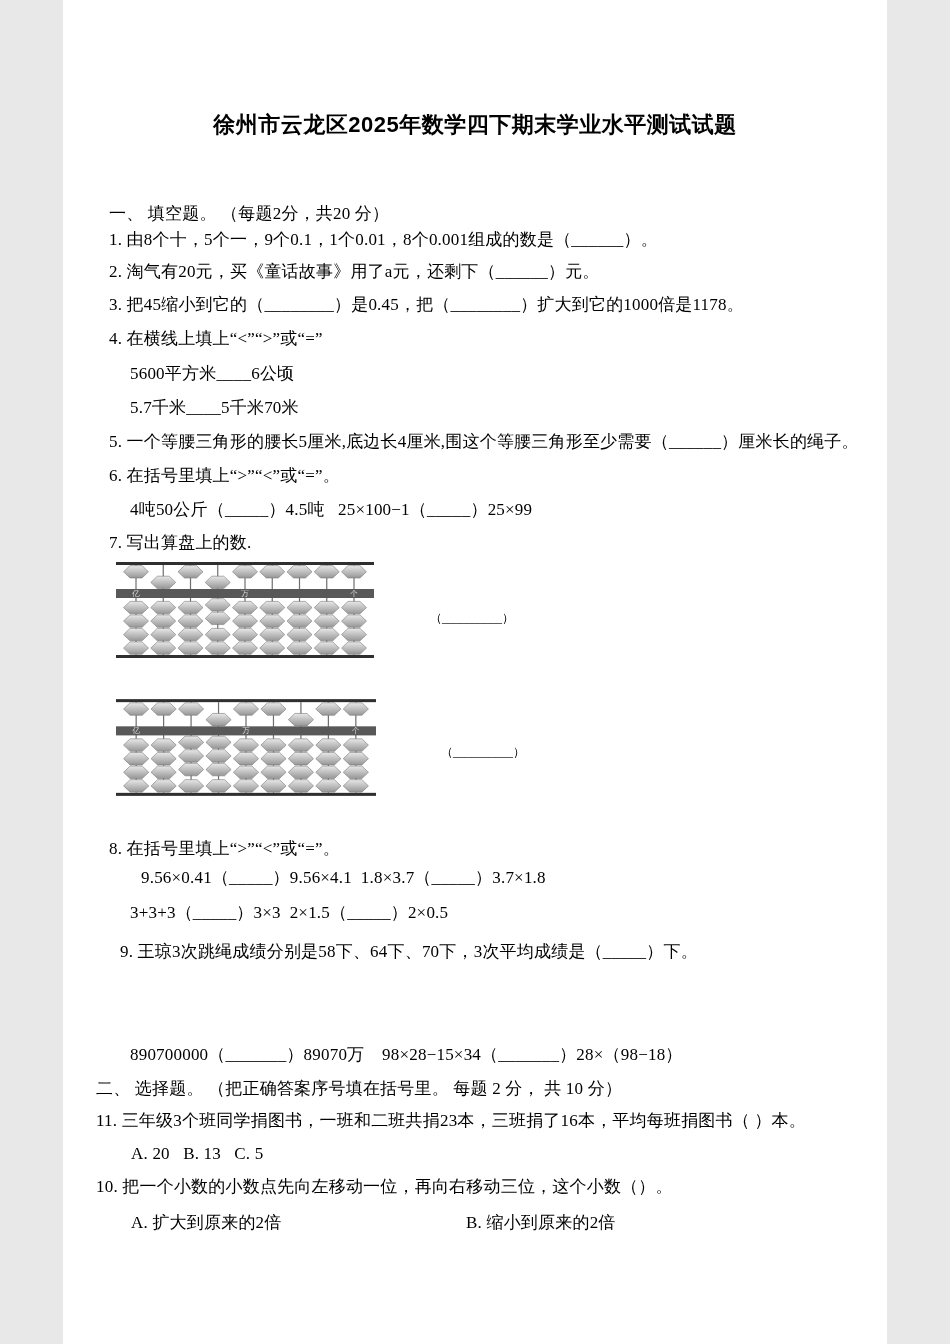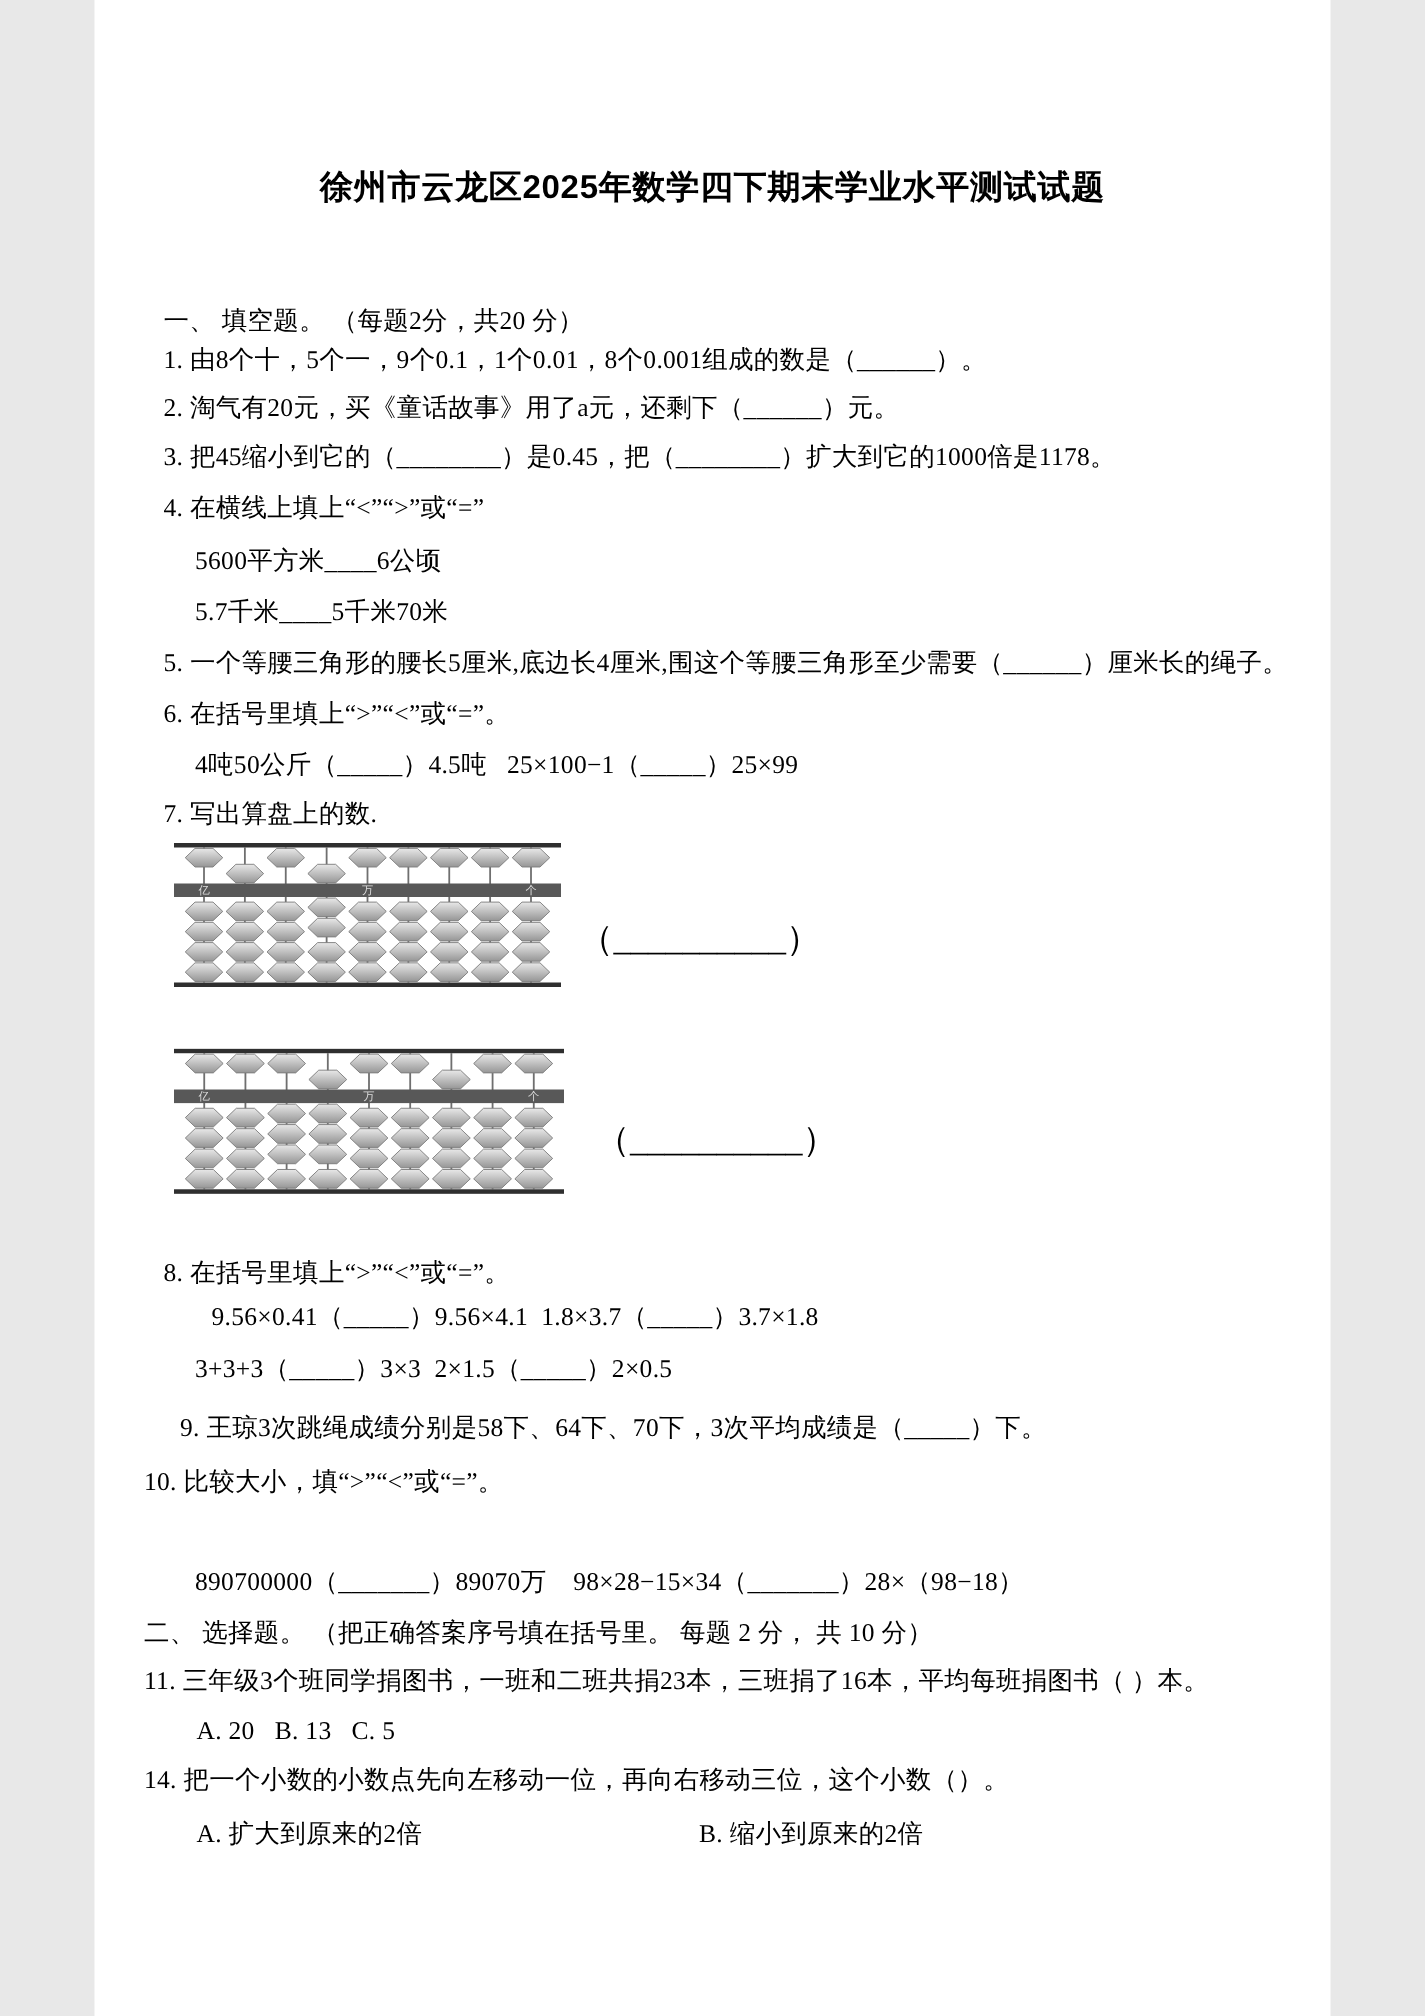--- a/index.html
+++ b/index.html
@@ -28,22 +28,23 @@
     font-size:22px;
     letter-spacing:0.5px;
   }
   .bold{font-weight:400;margin-left:22px;}
   .abacus{
     position:absolute;
     display:block;
   }
   .ansblank{
     position:absolute;
-    font-size:23px;
+    font-size:12px;
     white-space:pre;
+    margin-left:44px;
   }
 </style>
 </head>
 <body>
 
 <div class="page">
 
   <div class="title" style="top:110px;">徐州市云龙区2025年数学四下期末学业水平测试试题</div>
 
   <div class="line" style="left:46px;top:203px;">一、 填空题。 （每题2分，共20 分）</div>
@@ -195,23 +196,22 @@
         <text x="20" y="34.1" font-size="7.5" fill="#dddddd" text-anchor="middle" font-family="sans-serif">亿</text>
         <text x="129" y="34.1" font-size="7.5" fill="#dddddd" text-anchor="middle" font-family="sans-serif">万</text>
         <text x="238" y="34.1" font-size="7.5" fill="#dddddd" text-anchor="middle" font-family="sans-serif">个</text>
       </svg></div>
   <div class="ansblank" style="left:334px;top:744px;">（__________）</div>
 
   <div class="line" style="left:46px;top:838px;">8. 在括号里填上“&gt;”“&lt;”或“=”。</div>
   <div class="line bold" style="left:56px;top:867px;">9.56×0.41（_____）9.56×4.1  1.8×3.7（_____）3.7×1.8</div>
   <div class="line bold" style="left:45px;top:902px;">3+3+3（_____）3×3  2×1.5（_____）2×0.5</div>
   <div class="line" style="left:57px;top:941px;">9. 王琼3次跳绳成绩分别是58下、64下、70下，3次平均成绩是（_____）下。</div>
-  <div class="line" style="left:33px;top:977px;">10. 比较大小，填“&gt;”“&lt;”或“=”。</div>
   <div class="line bold" style="left:45px;top:1044px;">890700000（_______）89070万    98×28−15×34（_______）28×（98−18）</div>
 
   <div class="line" style="left:33px;top:1078px;">二、 选择题。 （把正确答案序号填在括号里。 每题 2 分， 共 10 分）</div>
   <div class="line" style="left:33px;top:1110px;">11. 三年级3个班同学捐图书，一班和二班共捐23本，三班捐了16本，平均每班捐图书（ ）本。</div>
   <div class="line bold" style="left:46px;top:1143px;">A. 20   B. 13   C. 5</div>
-  <div class="line" style="left:33px;top:1176px;">14. 把一个小数的小数点先向左移动一位，再向右移动三位，这个小数（）。</div>
+  <div class="line" style="left:33px;top:1176px;">10. 把一个小数的小数点先向左移动一位，再向右移动三位，这个小数（）。</div>
   <div class="line bold" style="left:46px;top:1212px;">A. 扩大到原来的2倍</div>
   <div class="line bold" style="left:381px;top:1212px;">B. 缩小到原来的2倍</div>
 
 </div>
 
 </body></html>

